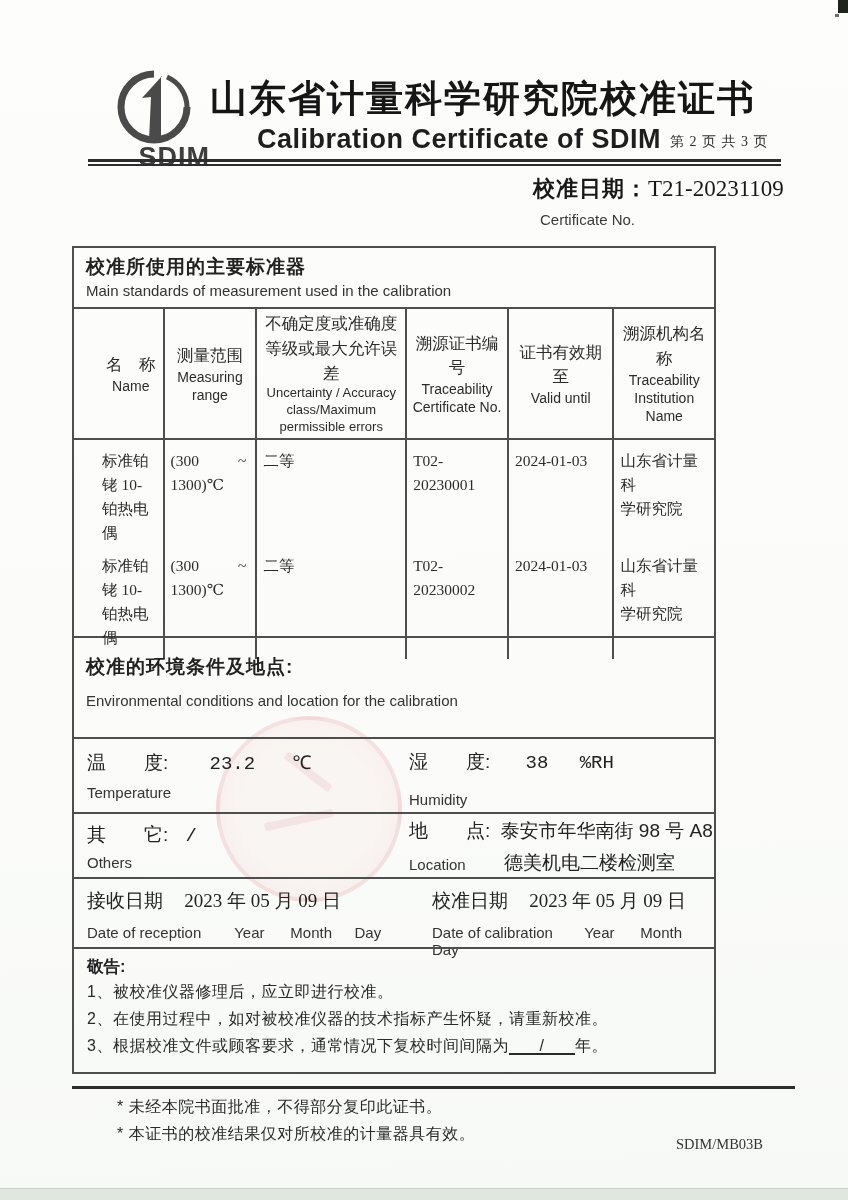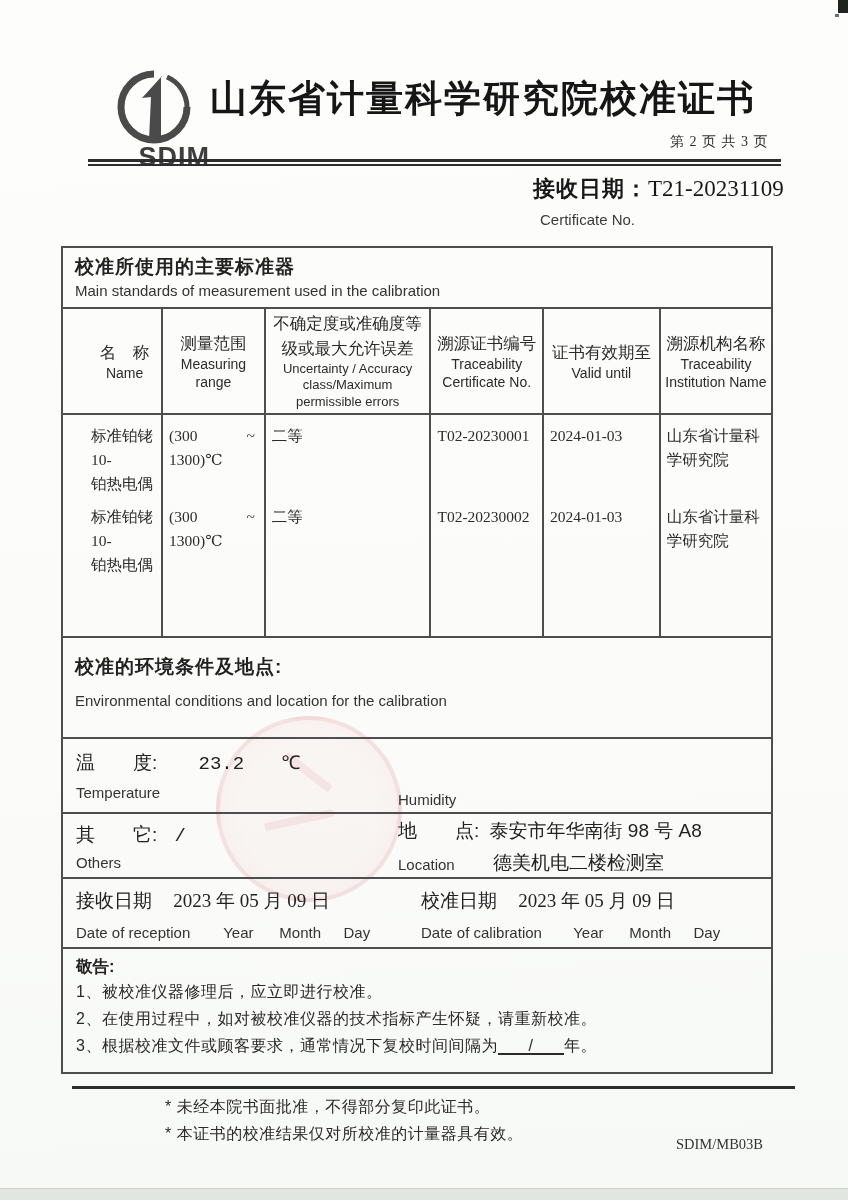--- a/index.html
+++ b/index.html
@@ -17,21 +17,21 @@
   .title-en{position:absolute;left:257px;top:124px;font-size:27px;font-weight:bold;color:#1e1e1e;letter-spacing:0.5px;}
   .page-info{position:absolute;left:670px;top:133px;font-size:14px;letter-spacing:1px;color:#2c2c2c;}
   .rule-double{position:absolute;left:88px;top:159px;width:693px;}
   .rule-double .a{height:3px;background:#2d2d2d;}
   .rule-double .b{height:2px;background:#2d2d2d;margin-top:2px;}
   .cert-line{position:absolute;left:533px;top:174px;font-size:22px;color:#181818;}
   .cert-line .lbl{font-weight:bold;letter-spacing:1px;}
   .cert-line .num{font-family:"Liberation Serif","DejaVu Serif",serif;font-size:23px;}
   .cert-en{position:absolute;left:540px;top:211px;font-size:15px;color:#3a3a3a;}
   
-  .box{position:absolute;left:61px;top:246px;width:712px;height:828px;border:2px solid #4e4e4e;box-sizing:border-box;}
+  .box{position:absolute;left:72px;top:246px;width:644px;height:828px;border:2px solid #4e4e4e;box-sizing:border-box;}
   .sec-cn{position:absolute;left:12px;font-size:19px;font-weight:bold;color:#222;letter-spacing:1px;}
   .sec-en{position:absolute;left:12px;font-size:15px;color:#333;}
   .hline{position:absolute;left:0;width:100%;height:0;border-top:2px solid #4e4e4e;}
   
   .tblwrap{position:absolute;left:0;top:59px;width:100%;height:331px;border-top:2px solid #4e4e4e;border-bottom:2px solid #4e4e4e;box-sizing:border-box;}
   table.std{width:100%;height:100%;border-collapse:collapse;table-layout:fixed;}
   .std th,.std td{border-left:2px solid #4e4e4e;}
   .std th:first-child,.std td:first-child{border-left:none;padding-left:28px;}
   .std thead th{border-bottom:2px solid #4e4e4e;height:97px;vertical-align:middle;text-align:center;font-weight:normal;padding:2px 3px;}
   .std thead .cn{font-size:16.5px;line-height:1.5;color:#2b2b2b;}
@@ -46,21 +46,21 @@
   .en-sub{position:absolute;font-size:15px;color:#333;}
   .date-cn{position:absolute;font-size:19px;color:#222;}
   .date-cn .dt{font-family:"Liberation Serif","DejaVu Serif",serif;margin-left:16px;}
   .ymd span{display:inline-block;}
   
   .notice-title{position:absolute;left:13px;top:708px;font-size:16.5px;font-weight:bold;color:#222;}
   .notice-item{position:absolute;left:13px;font-size:16px;color:#2a2a2a;letter-spacing:0.5px;}
   .blank{display:inline-block;width:66px;border-bottom:2px solid #2a2a2a;text-align:center;line-height:14px;}
   
   .rule-footer{position:absolute;left:72px;top:1086px;width:723px;height:2.5px;background:#2d2d2d;}
-  .foot-note{position:absolute;left:117px;font-size:16px;color:#2a2a2a;letter-spacing:0.5px;margin-left:48px;}
+  .foot-note{position:absolute;left:117px;font-size:16px;color:#2a2a2a;letter-spacing:0.5px;}
   .form-code{position:absolute;left:676px;top:1136px;font-size:14.5px;color:#333;}
   
   .stamp{position:absolute;left:216px;top:716px;width:178px;height:178px;border-radius:50%;
     border:4px solid rgba(205,80,85,0.15);pointer-events:none;
     background:radial-gradient(circle,rgba(225,120,125,0.05) 55%,rgba(225,120,125,0.08) 70%,transparent 72%);}
   .stamp .s1,.stamp .s2{position:absolute;background:rgba(205,80,85,0.10);border-radius:2px;}
   .stamp .s1{left:60px;top:48px;width:56px;height:8px;transform:rotate(38deg);}
   .stamp .s2{left:44px;top:96px;width:70px;height:8px;transform:rotate(-12deg);}
   .corner-tr{position:absolute;right:0;top:0;width:10px;height:13px;background:#20241f;}
   .speck{position:absolute;right:9px;top:14px;width:4px;height:3px;background:#6a6f6a;}
@@ -73,28 +73,29 @@
 
   <div class="logo">
     <svg class="logo-mark" width="96" height="76" viewBox="0 0 96 76">
       <path d="M 48 4 A 33 33 0 1 0 81 37" fill="none" stroke="#4a4a4a" stroke-width="7"></path>
       <path d="M 81 37 A 33 33 0 0 0 61 7" fill="none" stroke="#4a4a4a" stroke-width="5"></path>
       <path d="M 56 6 L 36 28 L 45 27 L 43 70 L 55 70 L 55 6 Z" fill="#4a4a4a"></path>
     </svg>
     <div class="logo-text">SDIM</div>
   </div>
   <div class="title-cn">山东省计量科学研究院校准证书</div>
+  <div class="title-en">Calibration Certificate of SDIM</div>
   <div class="page-info serif">第 2 页 共 3 页</div>
   <div class="rule-double">
       <div class="a"></div>
       <div class="b"></div>
     </div>
 
   <div class="cert-line">
-    <span class="lbl">接收日期：</span><span class="num">T21-20231109</span>
+    <span class="lbl">校准日期：</span><span class="num">T21-20231109</span>
   </div>
   <div class="cert-en">Certificate No.</div>
 
   <div class="stamp">
       <div class="s1"></div>
       <div class="s2"></div>
     </div>
 
   <div class="box">
 
@@ -197,20 +198,25 @@
 
     <div class="hline" style="top:489px;"></div>
 
     <div class="kv" style="left:13px;top:501px;">
       <span>温　　度:</span>
       <span class="val" style="margin-left:36px;">23.2</span>
       <span class="val" style="margin-left:32px;">℃</span>
     </div>
     <div class="en-sub" style="left:13px;top:536px;">Temperature</div>
 
+    <div class="kv" style="left:335px;top:501px;">
+      <span>湿　　度:</span>
+      <span class="val" style="margin-left:30px;">38</span>
+      <span class="val" style="margin-left:26px;">%RH</span>
+    </div>
     <div class="en-sub" style="left:335px;top:543px;">Humidity</div>
 
     <div class="hline" style="top:564px;"></div>
 
     <div class="kv" style="left:13px;top:574px;">
       <span>其　　它:</span>
       <span class="val" style="margin-left:12px;">/</span>
     </div>
     <div class="en-sub" style="left:13px;top:606px;">Others</div>
 

